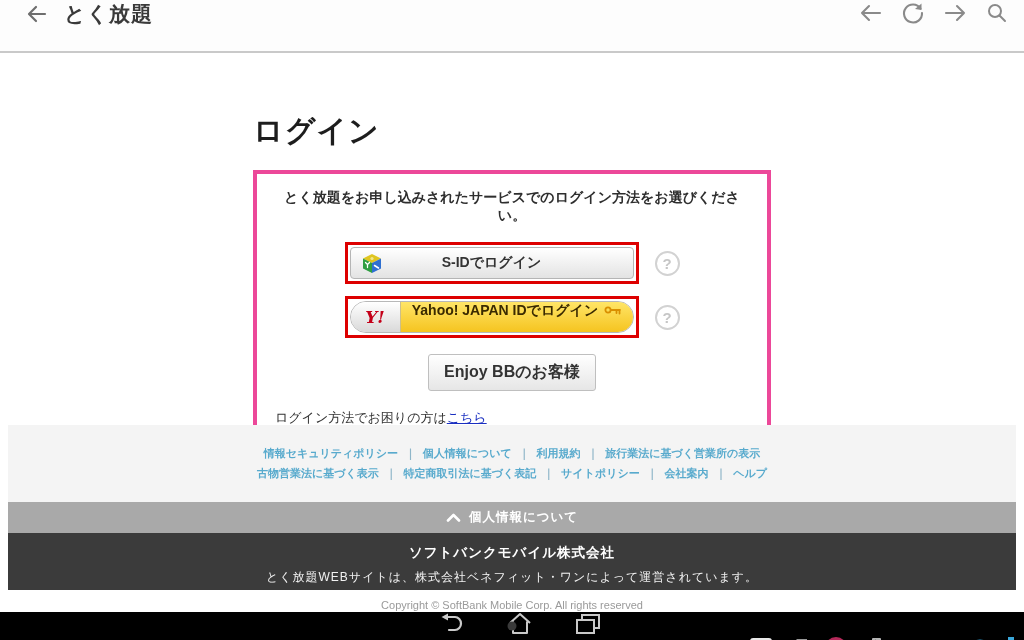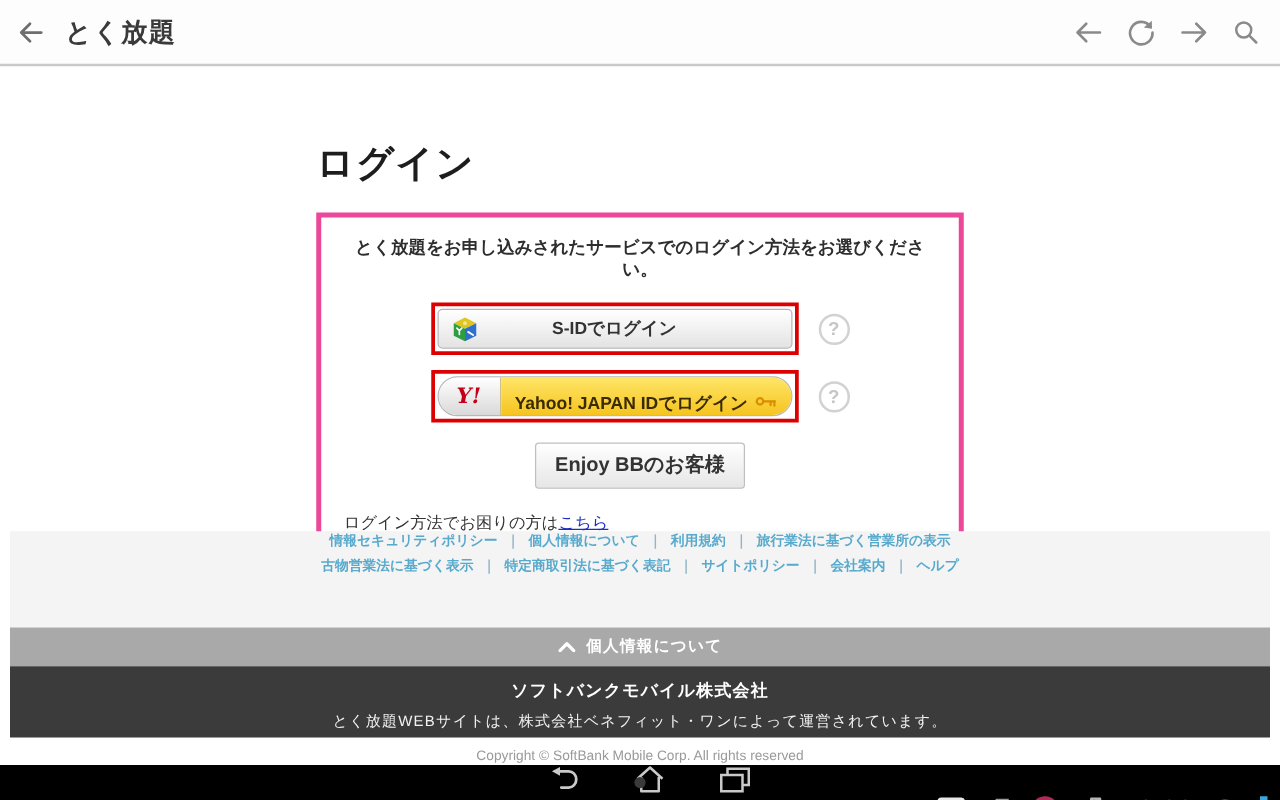--- a/index.html
+++ b/index.html
@@ -1,21 +1,21 @@
 <!DOCTYPE html>
 <html><head>
 <meta charset="utf-8">
 <style>
   * { margin:0; padding:0; box-sizing:border-box; }
   html,body { width:1024px; height:640px; overflow:hidden; }
   body { font-family:"Liberation Sans","DejaVu Sans",sans-serif; background:#fff; position:relative; }
 
   
   .topbar { height:53px; background:#fdfdfd; border-bottom:2px solid #c9c9c9;
-            display:flex; align-items:center; justify-content:space-between; padding:0 14px 0 12px; }
+            display:flex; align-items:flex-start; justify-content:space-between; padding:0 14px 0 24px; }
   .topbar-left { display:flex; align-items:center; gap:14px; }
   .topbar-title { font-size:21px; font-weight:bold; color:#3a3a3a; letter-spacing:1px; }
   .nav-icons { display:flex; align-items:center; gap:16px; }
   .icon-btn { width:26px; height:26px; display:flex; align-items:center; justify-content:center; cursor:pointer; }
 
   
   .content { padding-top:58px; }
   .content-inner { width:518px; margin:0 auto; }
   .page-heading { font-size:30px; font-weight:bold; color:#1d1d1d; margin-bottom:18px; letter-spacing:1px; }
 
@@ -29,38 +29,38 @@
              border-radius:4px; display:flex; align-items:center; justify-content:center; position:relative; cursor:pointer; }
   .sid-btn .cube { position:absolute; left:9px; top:4px; }
   .sid-label { font-size:14px; font-weight:bold; color:#333; }
 
   .yahoo-btn { height:32px; width:100%; border:1px solid #b8b8b8; border-radius:16px; overflow:hidden;
                display:flex; align-items:stretch; cursor:pointer; }
   .yahoo-left { width:50px; flex:0 0 50px; background:linear-gradient(#ffffff,#d9d9d9); display:flex;
                 align-items:center; justify-content:center; border-right:1px solid #cdbf8a; }
   .ylogo { font-family:"DejaVu Serif","Liberation Serif",serif; font-weight:bold; font-style:italic;
            font-size:17px; color:#c40019; }
-  .yahoo-right { flex:1; background:linear-gradient(#ffe567,#f5c420); display:flex; align-items:flex-end;
+  .yahoo-right { flex:1; background:linear-gradient(#ffe567,#f5c420); display:flex; align-items:flex-start;
                  justify-content:center; gap:6px; }
   .yahoo-label { font-size:14px; font-weight:bold; color:#3a2a00; }
 
   .help-circle { width:25px; height:25px; border:2px solid #d2d2d2; border-radius:50%; color:#c6c6c6;
                  font-size:15px; font-weight:bold; display:flex; align-items:center; justify-content:center; cursor:pointer; }
 
   .bb-row { display:flex; justify-content:center; gap:14px; margin-top:16px; margin-bottom:18px; }
   .bb-btn { background:linear-gradient(#ffffff,#e6e6e6); border:1px solid #bfbfbf; border-radius:3px;
             padding:7px 15px; font-size:16px; font-weight:bold; color:#333; cursor:pointer; }
 
   .help-line { font-size:13px; color:#333; padding-left:2px; }
   .help-link { color:#1a2fc0; text-decoration:underline; cursor:pointer; }
 
   
   .footer-wrap { position:absolute; left:8px; right:8px; top:425px; }
   .links-band { background:#f4f4f4; height:77px; display:flex; flex-direction:column;
-                align-items:center; gap:5px; }
+                align-items:center; justify-content:center; gap:5px; }
   .links-row { font-size:11px; font-weight:bold; }
   .flink { color:#58aacd; text-decoration:none; cursor:pointer; }
   .sep { color:#8fb6c9; margin:0 7px; }
 
   .pagetop-bar { background:#a9a9a9; height:31px; display:flex; align-items:center; justify-content:center;
                  gap:8px; cursor:pointer; }
   .pagetop-label { color:#fff; font-size:12.5px; font-weight:bold; letter-spacing:1px; }
 
   .dark-footer { background:#3b3b3b; height:57px; text-align:center; padding-top:11px; }
   .company { color:#fff; font-size:13.5px; font-weight:bold; letter-spacing:1px; }

